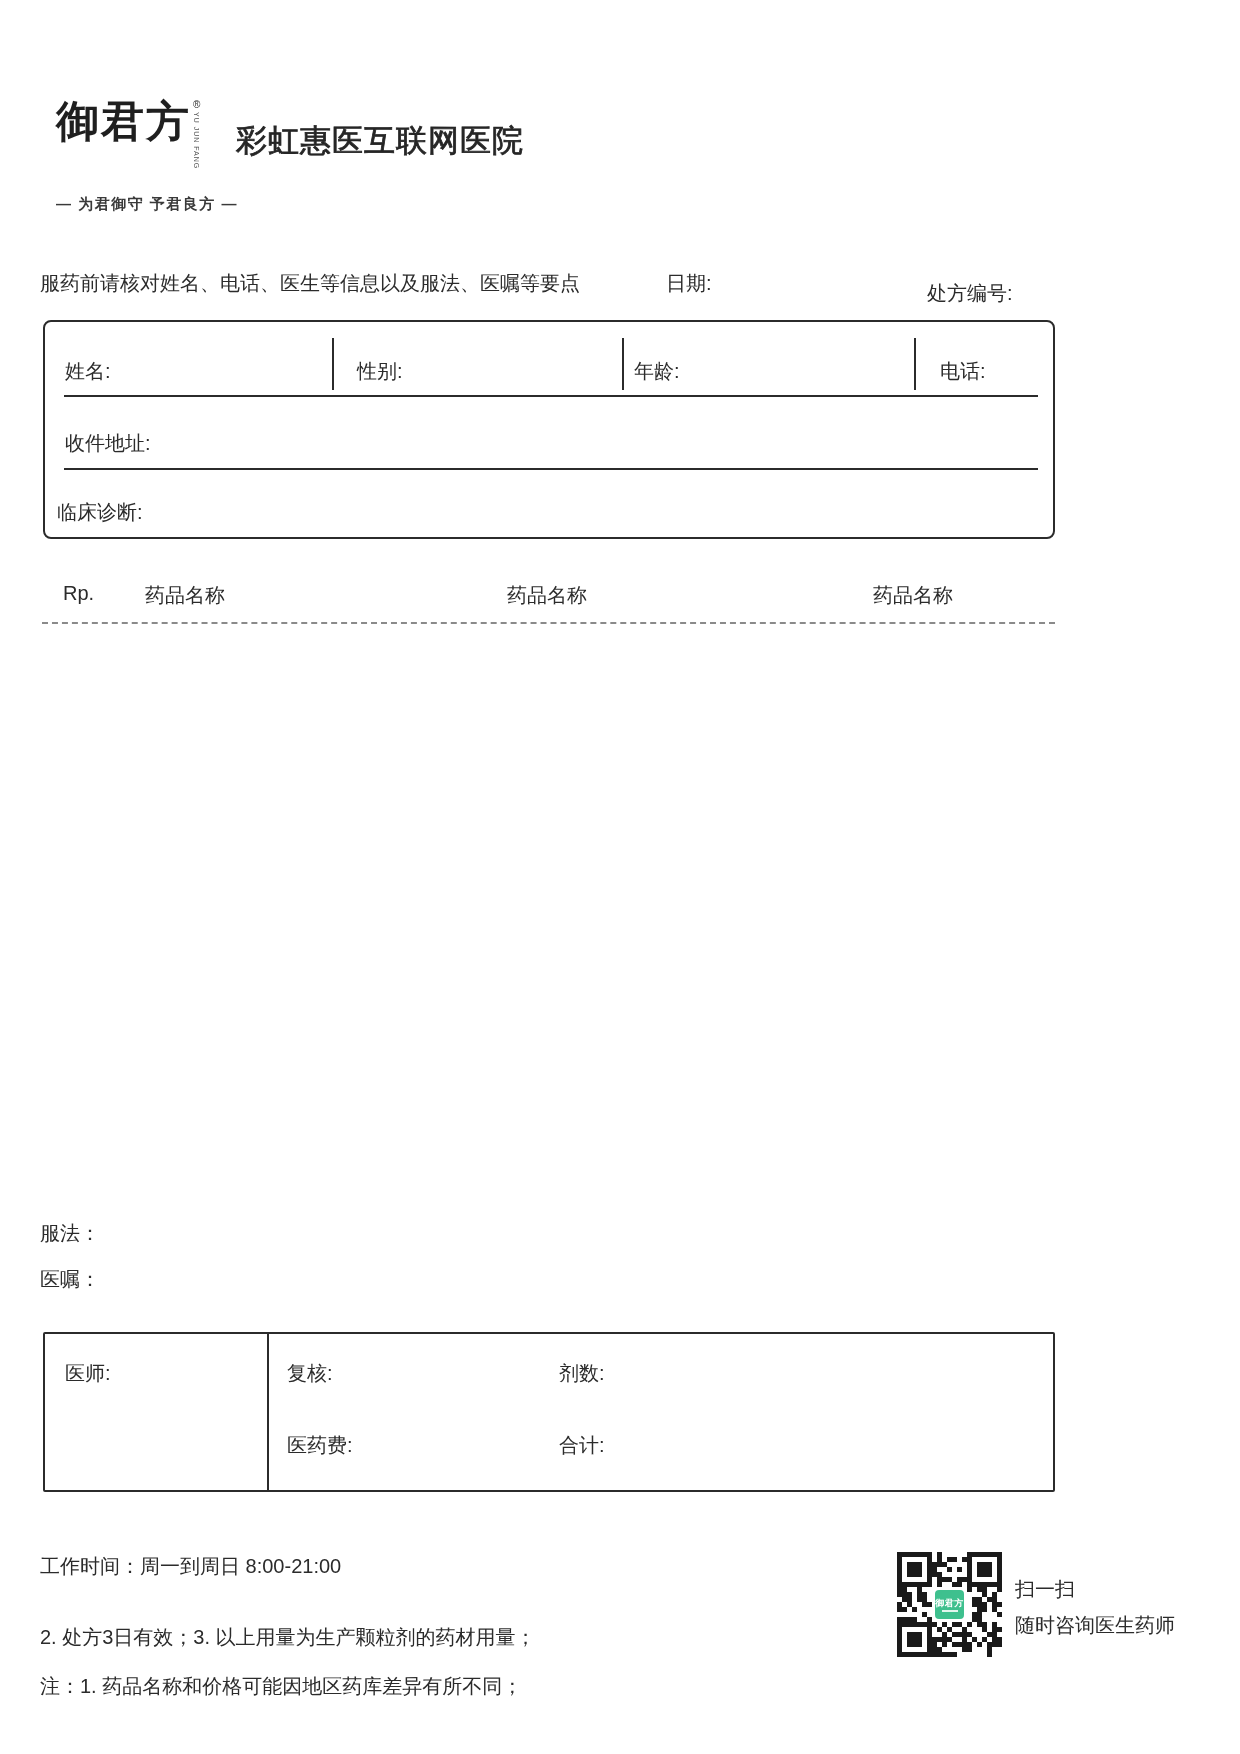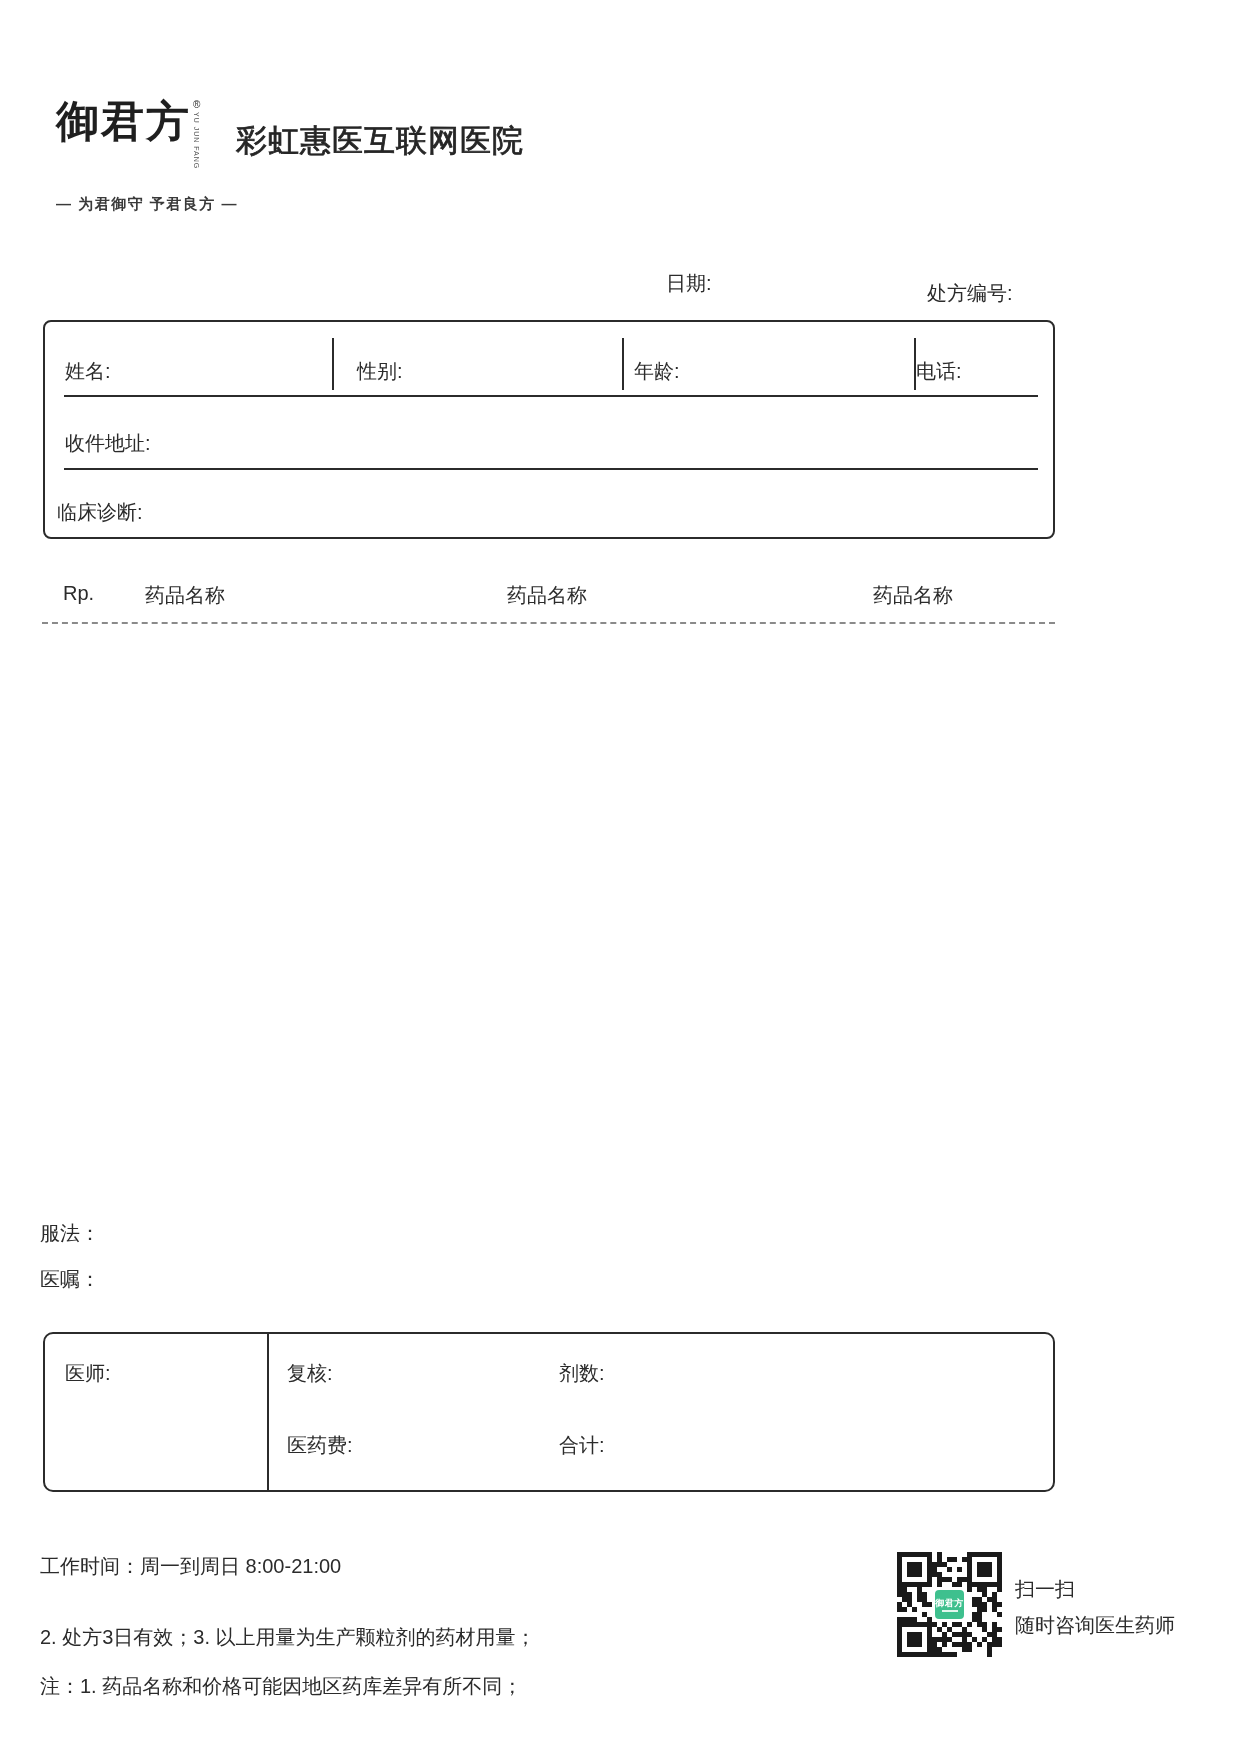--- a/index.html
+++ b/index.html
@@ -30,21 +30,21 @@
   
   .rp-label { position:absolute; left:63px; top:582px; font-size:20px; }
   .drug-col { position:absolute; top:582px; font-size:20px; }
   .dash-line { position:absolute; left:42px; top:622px; width:1013px; border-top:2px dashed #8a8a8a; }
 
   
   .usage-label { position:absolute; left:40px; top:1220px; font-size:20px; }
   .advice-label { position:absolute; left:40px; top:1266px; font-size:20px; }
 
   
-  .sig-box { position:absolute; left:43px; top:1332px; width:1012px; height:160px; border:2px solid #2b2b2b; border-radius:10px; }
+  .sig-box { position:absolute; left:43px; top:1332px; width:1012px; height:160px; border:2px solid #2b2b2b; border-radius:2px; }
   .sig-vdiv { position:absolute; left:222px; top:0; width:2px; height:100%; background:#2b2b2b; }
   .sig-label { position:absolute; font-size:20px; }
 
   
   .foot-line { position:absolute; left:40px; font-size:20px; }
   .qr-wrap { position:absolute; left:897px; top:1552px; width:105px; height:105px; }
   .qr-wrap svg { display:block; width:105px; height:105px; }
   .qr-logo { position:absolute; left:36px; top:36px; width:33px; height:33px; background:#3EC08E; border:2px solid #fff; border-radius:6px;
              display:flex; flex-direction:column; align-items:center; justify-content:center; }
   .qr-logo-text { color:#fff; font-size:9px; font-weight:700; letter-spacing:0.5px; line-height:10px; }
@@ -62,28 +62,29 @@
       <div class="brand-name">御君方</div>
       <div class="brand-side">
         <div class="reg-mark">®</div>
         <div class="brand-vertical">YU JUN FANG</div>
       </div>
     </div>
     <div class="brand-tagline">— 为君御守 予君良方 —</div>
   </div>
   <div class="hospital-name">彩虹惠医互联网医院</div>
 
+  <div class="notice">服药前请核对姓名、电话、医生等信息以及服法、医嘱等要点</div>
   <div class="date-label">日期:</div>
   <div class="rxno-label">处方编号:</div>
 
   <div class="patient-box">
     <div class="pb-label" style="left:20px; top:36px;">姓名:</div>
     <div class="pb-label" style="left:312px; top:36px;">性别:</div>
     <div class="pb-label" style="left:589px; top:36px;">年龄:</div>
-    <div class="pb-label" style="left:871px; top:36px;">电话:</div>
+    <div class="pb-label" style="left:895px; top:36px;">电话:</div>
 
     <div class="vdiv" style="left:287px; top:16px;"></div>
     <div class="vdiv" style="left:577px; top:16px;"></div>
     <div class="vdiv" style="left:869px; top:16px;"></div>
 
     <div class="hdiv" style="left:19px; top:73px;"></div>
     <div class="pb-label" style="left:20px; top:108px;">收件地址:</div>
     <div class="hdiv" style="left:19px; top:146px;"></div>
     <div class="pb-label" style="left:12px; top:177px;">临床诊断:</div>
   </div>

